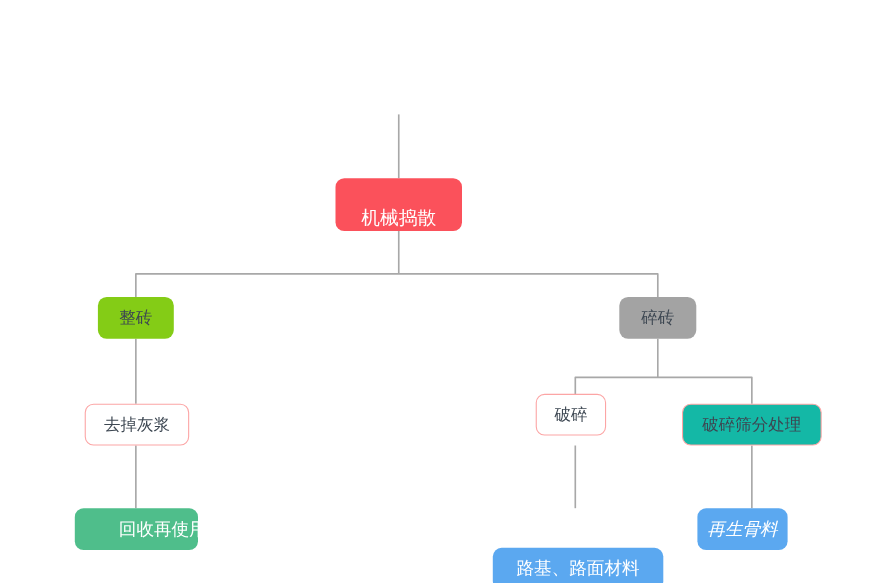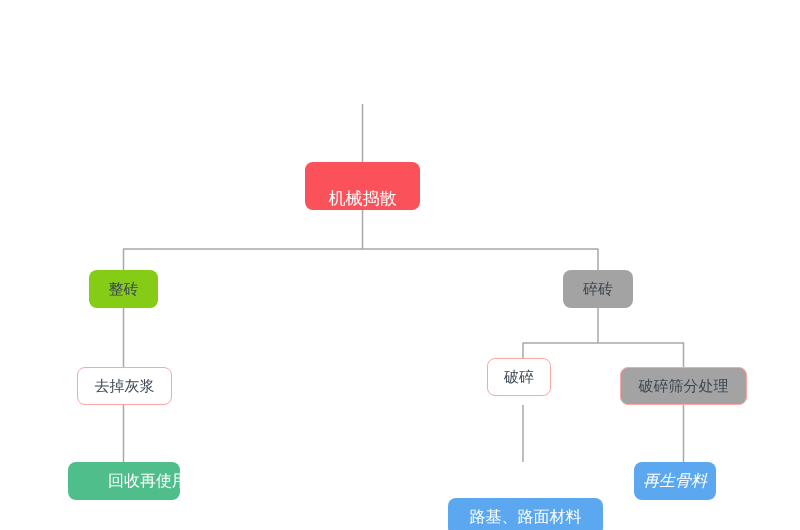--- a/index.html
+++ b/index.html
@@ -91,21 +91,21 @@
   </div>
 
   <div class="node node-remove-mortar bordered" style="background: rgb(255, 255, 255); color: rgb(61, 71, 82);">
     <span class="label">去掉灰浆</span>
   </div>
 
   <div class="node node-crush bordered" style="background: rgb(255, 255, 255); color: rgb(61, 71, 82);">
     <span class="label">破碎</span>
   </div>
 
-  <div class="node node-crush-screen bordered" style="background: #a3a3a3; color: rgb(61, 71, 82);">
+  <div class="node node-crush-screen bordered" style="background: #14b8a6; color: rgb(61, 71, 82);">
     <span class="label">破碎筛分处理</span>
   </div>
 
   <div class="node node-recycle-reuse" style="background: rgb(79, 190, 139); color: rgb(255, 255, 255); padding-left: 48px;">
     <span class="label">回收再使用</span>
   </div>
 
   <div class="node node-road-material" style="background: rgb(91, 168, 240); color: rgb(255, 255, 255);">
     <span class="label">路基、路面材料</span>
   </div>

